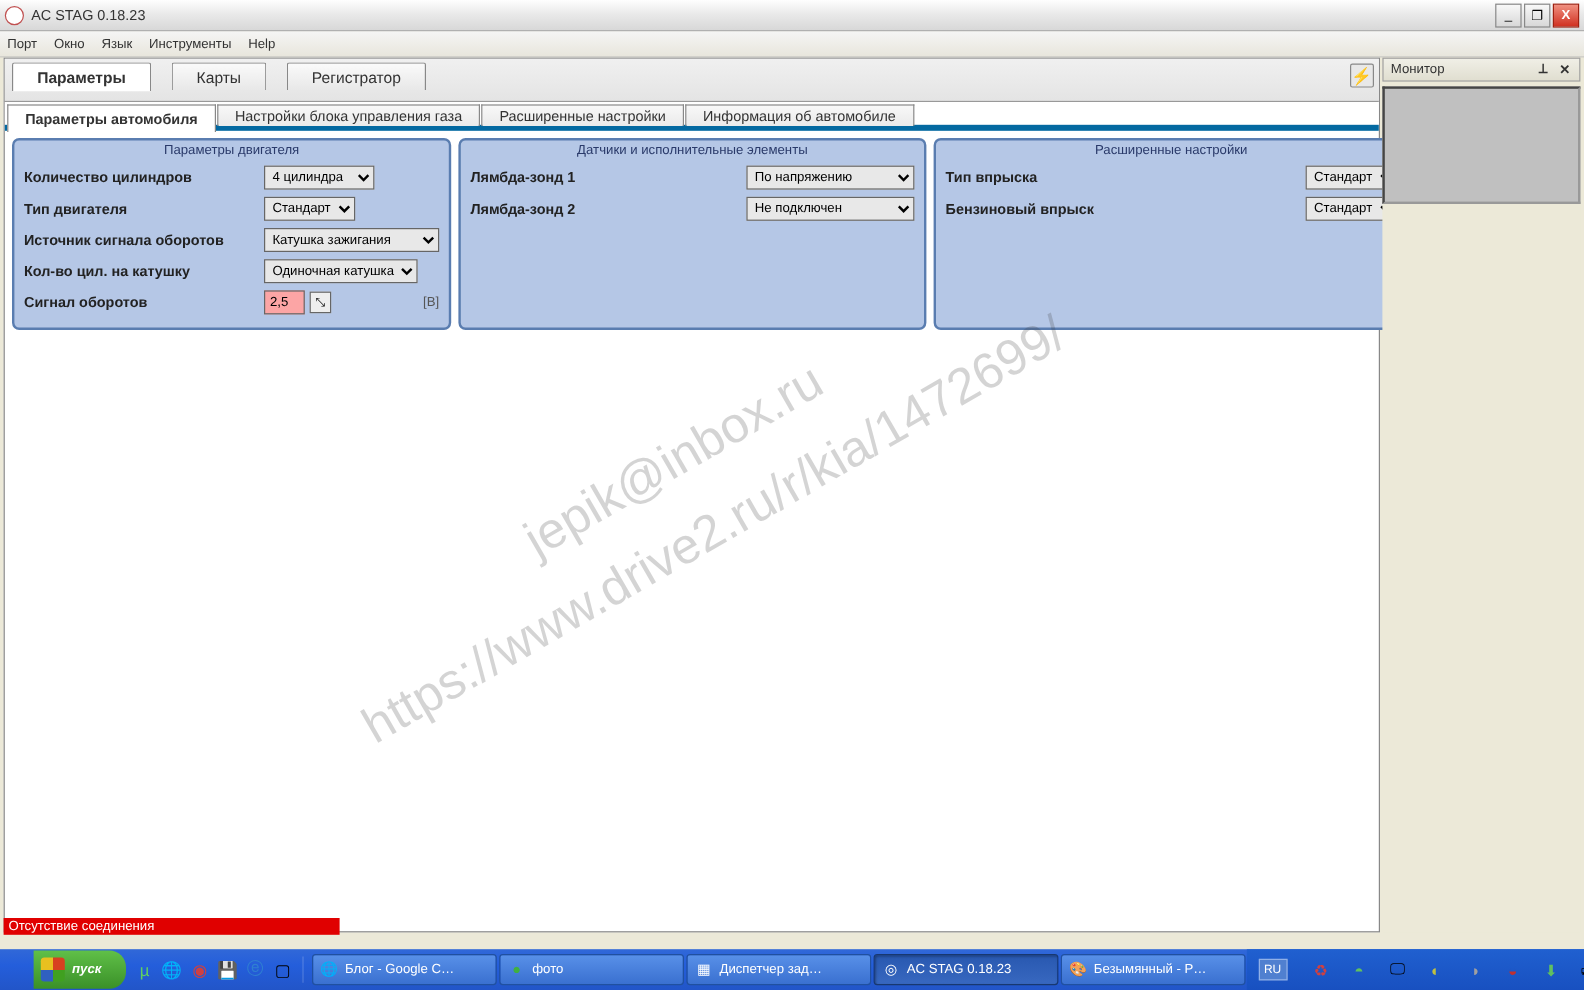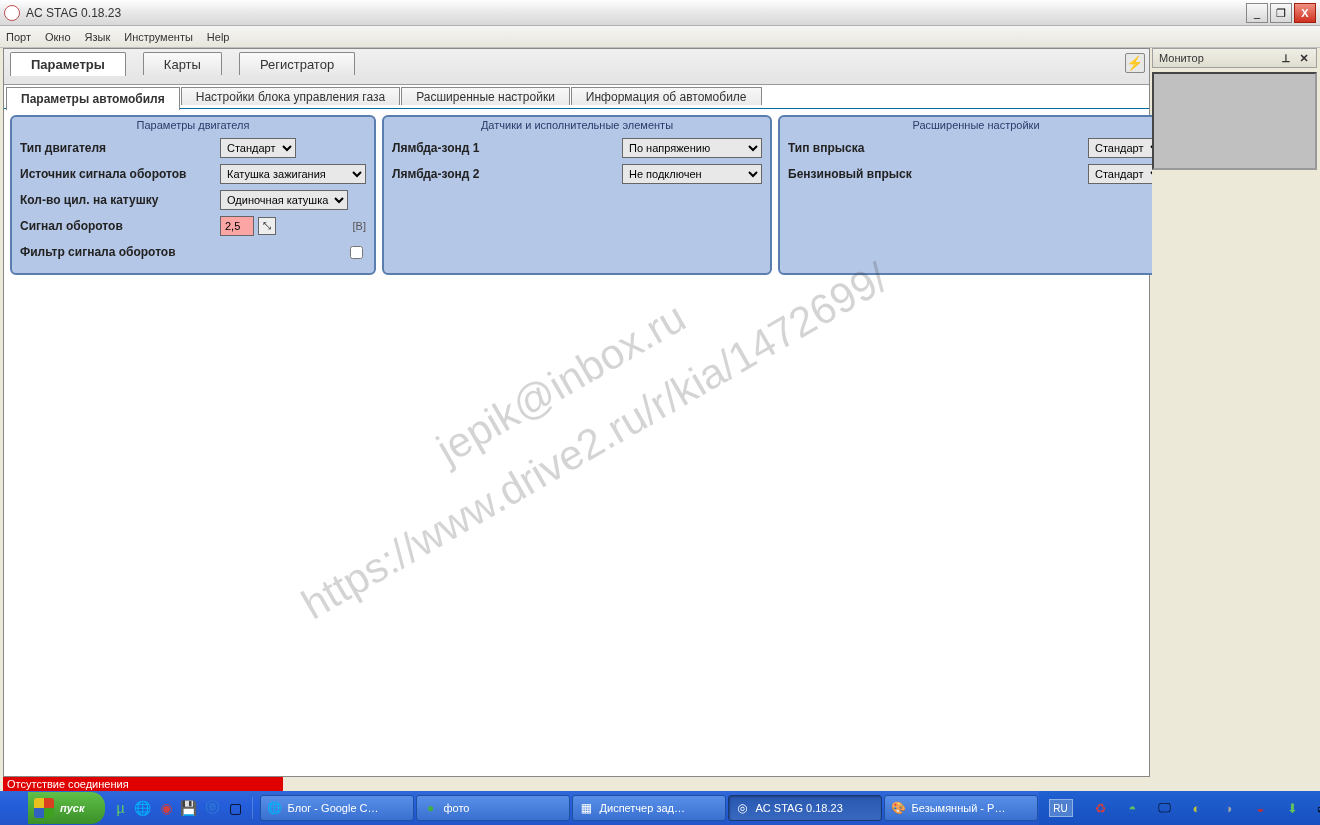--- a/index.html
+++ b/index.html
@@ -15,36 +15,36 @@
 .work-area { position: absolute; top: 48px; left: 0; right: 0; bottom: 34px; background: #ece9d8; }
 .main-pane { position: absolute; top: 0; left: 3px; right: 170px; bottom: 14px; background: #fff; border: 1px solid #888; }
 .monitor-pane { position: absolute; top: 0; right: 3px; width: 165px; bottom: 14px; background: #ece9d8; }
 .monitor-header { height: 20px; background: linear-gradient(#f0efe6,#e0ded0); border: 1px solid #a0a0a0; display: flex; align-items: center; padding: 0 6px; font-weight: normal; color: #333; }
 .monitor-header .spacer { flex: 1; }
 .pin-icon, .x-icon { width: 12px; cursor: pointer; text-align: center; font-weight: bold; }
 .monitor-preview { margin-top: 4px; height: 98px; background: #c0c0c0; border: 2px inset #999; }
 .tabs-top { display: flex; height: 36px; position: relative; background: linear-gradient(#f0f0f0,#e4e4e4); border-bottom: 1px solid #999; padding-left: 6px; padding-top: 3px; gap: 16px; }
 .tab-top { padding: 3px 20px; border: 1px solid #888; border-bottom: none; background: linear-gradient(#fafafa,#e8e8e8); font-size: 13px; color: #333; cursor: pointer; margin-right: 1px; border-radius: 2px 2px 0 0; height: 23px; display: flex; align-items: center; }
 .tab-top.active { background: #fff; font-weight: bold; height: 24px; z-index: 1; }
-.second-tabs { display: flex; height: 24px; border-bottom: 1px solid #0369a1; padding-left: 2px; padding-top: 2px; background: #fff; }
+.second-tabs { display: flex; height: 24px; border-bottom: 5px solid #0369a1; padding-left: 2px; padding-top: 2px; background: #fff; }
 .tab-sec { padding: 3px 14px; border: 1px solid #888; border-bottom: none; background: linear-gradient(#f8f8f8,#eaeaea); font-size: 12px; color: #333; cursor: pointer; margin-right: 1px; height: 18px; display: flex; align-items: center; }
 .tab-sec.active { background: #fff; font-weight: bold; height: 23px; }
 .right-icon { position: absolute; right: 4px; top: 4px; width: 20px; height: 20px; border: 1px solid #888; background: #e8e8e8; border-radius: 2px; display: flex; align-items: center; justify-content: center; cursor: pointer; color: #3070c0; font-size: 14px; }
 .content { padding: 6px; display: flex; flex-direction: row; gap: 6px; width: 400px; }
 .groupbox { border: 2px solid #5a7db0; border-radius: 6px; background: #b5c7e6; padding: 4px 8px 8px 8px; position: relative; }
 .groupbox .legend { position: relative; text-align: center; font-size: 11px; color: #2a3a6a; margin: -2px 0 4px 0; }
 .field-row { display: flex; align-items: center; height: 26px; }
 .field-label { width: 200px; font-weight: bold; color: #222; font-size: 12px; }
 .field-label2 { width: 230px; font-weight: bold; color: #222; font-size: 12px; }
 select { background: #e8e8e8; border: 1px solid #666; font-size: 11px; height: 20px; padding: 1px 2px; }
 input[type="text"] { border: 1px solid #666; height: 20px; padding: 1px 4px; font-size: 11px; background: #fca5a5; }
 input[type="checkbox"] { width: 13px; height: 13px; }
 .unit-label { color: #555; font-size: 11px; }
 .toggle-btn { width: 18px; height: 18px; border: 1px solid #666; background: #eee; margin-left: 4px; display: inline-flex; align-items: center; justify-content: center; font-size: 10px; cursor: pointer; }
-.status-strip { position: absolute; left: 3px; bottom: 0; height: 14px; width: 280px; background: #e00000; color: #fff; font-size: 10px; padding: 0 4px; display: flex; align-items: center; }
+.status-strip { position: absolute; left: 3px; bottom: 12px; height: 14px; width: 280px; background: #e00000; color: #fff; font-size: 10px; padding: 0 4px; display: flex; align-items: center; }
 .taskbar { position: absolute; left: 0; right: 0; bottom: 0; height: 34px; background: linear-gradient(to bottom, #3168d8 0%, #245edb 40%, #2255c8 100%); display: flex; align-items: center; }
 .start-btn { height: 32px; padding: 0 20px 0 32px; background: linear-gradient(to bottom, #60c048, #3a9028); border-radius: 0 14px 14px 0; color: #fff; font-style: italic; font-weight: bold; font-size: 15px; display: flex; align-items: center; margin-right: 6px; position: relative; cursor: pointer; margin-left: 28px; }
 .start-btn::before { content: ""; position: absolute; left: 6px; top: 6px; width: 20px; height: 20px; background: conic-gradient(#d84020 0 90deg, #40a020 90deg 180deg, #3060c0 180deg 270deg, #e8c020 270deg); border-radius: 3px; }
 .ql-icons { display: flex; gap: 3px; margin-right: 6px; border-right: 1px solid rgba(255,255,255,0.2); padding-right: 6px; }
 .ql-icon { width: 20px; height: 22px; display: flex; align-items: center; justify-content: center; cursor: pointer; font-size: 14px; }
 .task-btn { height: 26px; min-width: 154px; max-width: 154px; margin: 0 1px; background: linear-gradient(to bottom, #5890e8, #3a70d0); border: 1px solid #2050a0; border-radius: 3px; display: flex; align-items: center; padding: 0 6px; color: #fff; font-size: 11px; cursor: pointer; overflow: hidden; white-space: nowrap; text-overflow: ellipsis; gap: 5px; }
 .task-btn.active { background: linear-gradient(to bottom, #2858b0, #3868c0); border-color: #183870; box-shadow: inset 1px 1px 2px rgba(0,0,0,0.3); }
 .task-btn .ti { width: 16px; height: 16px; flex-shrink: 0; display: flex; align-items: center; justify-content: center; font-size: 12px; }
 .lang-ind { width: 24px; height: 18px; background: #5080d0; border: 1px solid #90b0e8; color: #fff; font-size: 10px; display: flex; align-items: center; justify-content: center; margin: 0 4px; cursor: pointer; }
 .tray { display: flex; align-items: center; gap: 16px; background: linear-gradient(to bottom, #2060d0, #1850c0); padding: 0 6px; height: 34px; margin-left: auto; }
@@ -86,42 +86,41 @@
       <div class="tab-sec active">Параметры автомобиля</div>
       <div class="tab-sec">Настройки блока управления газа</div>
       <div class="tab-sec">Расширенные настройки</div>
       <div class="tab-sec">Информация об автомобиле</div>
     </div>
 
     <div class="content">
       <div class="groupbox">
         <div class="legend">Параметры двигателя</div>
         <div class="field-row">
+          <div class="field-label">Количество цилиндров</div>
+          <select style="width:92px"><option>4 цилиндра</option></select>
+        </div>
+        <div class="field-row">
           <div class="field-label">Тип двигателя</div>
           <select style="width:76px"><option>Стандарт</option></select>
         </div>
         <div class="field-row">
           <div class="field-label">Источник сигнала оборотов</div>
           <select style="width:146px"><option>Катушка зажигания</option></select>
         </div>
         <div class="field-row">
           <div class="field-label">Кол-во цил. на катушку</div>
           <select style="width:128px"><option>Одиночная катушка</option></select>
         </div>
         <div class="field-row">
           <div class="field-label">Сигнал оборотов</div>
           <input type="text" style="width: 34px;" value="2,5">
           <div class="toggle-btn">⤡</div>
           <div style="flex:1"></div>
           <span class="unit-label">[B]</span>
-        </div>
-        <div class="field-row">
-          <div class="field-label">Фильтр сигнала оборотов</div>
-          <div style="flex:1"></div>
-          <input type="checkbox" style="">
         </div>
       </div>
 
       <div class="groupbox">
         <div class="legend">Датчики и исполнительные элементы</div>
         <div class="field-row">
           <div class="field-label2">Лямбда-зонд 1</div>
           <select style="width:140px"><option>По напряжению</option></select>
         </div>
         <div class="field-row">

